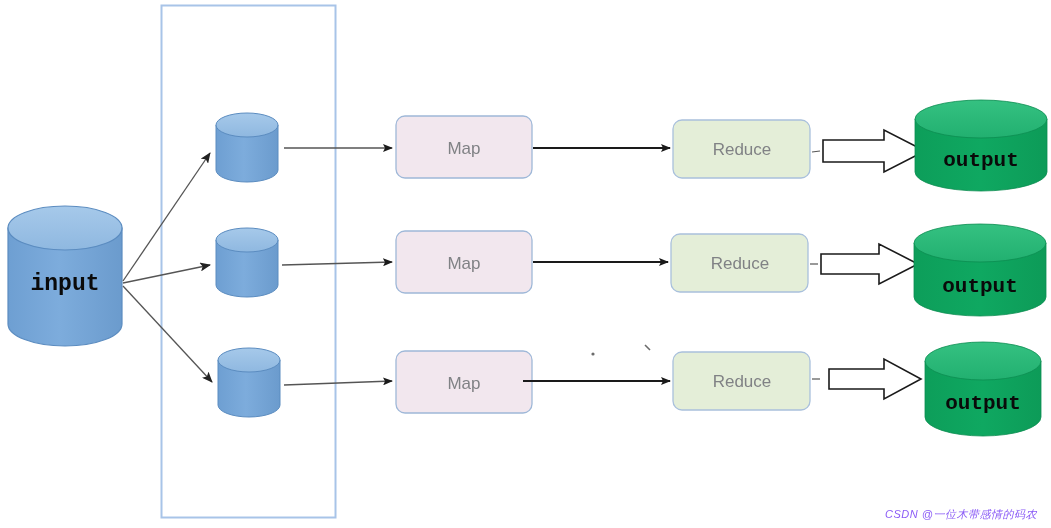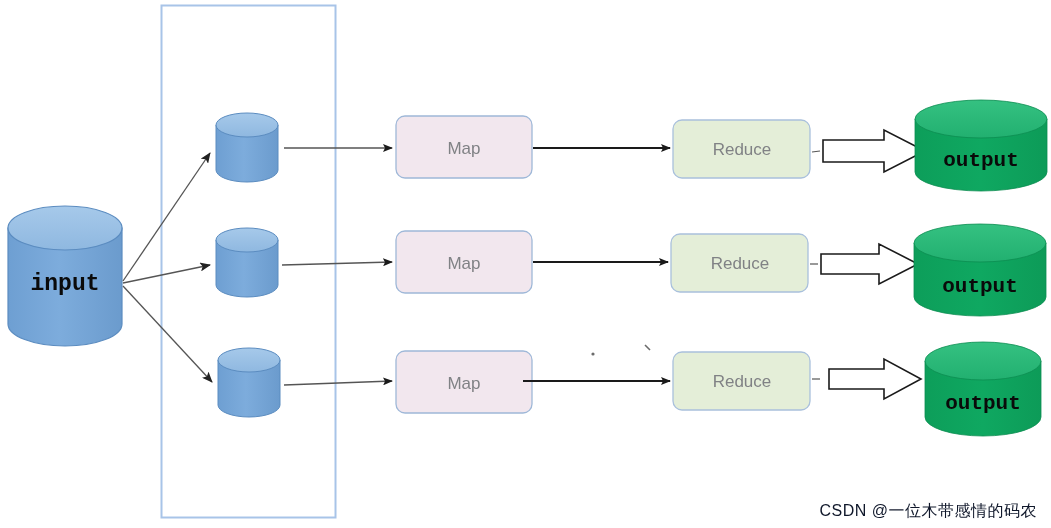--- a/index.html
+++ b/index.html
@@ -26,26 +26,27 @@
   }
   .proc-label{
     font-family:"Liberation Sans", sans-serif;
     fill:#808285;
     font-size:17px;
   }
   .watermark{
     position:absolute;
     right:14px;
     bottom:6px;
-    color:#0f172a;
-    font-size:16px;
+    color:#8b5cf6;
+    font-size:11px;
     font-family:"Liberation Sans", sans-serif;
     letter-spacing:0.5px;
     white-space:nowrap;
     user-select:none;
+    font-style:italic;
   }
 </style>
 </head>
 <body>
 
 <div id="canvas">
 
   <svg id="diagram-svg" viewBox="0 0 1051 528" xmlns="http://www.w3.org/2000/svg">
 
     <defs>

